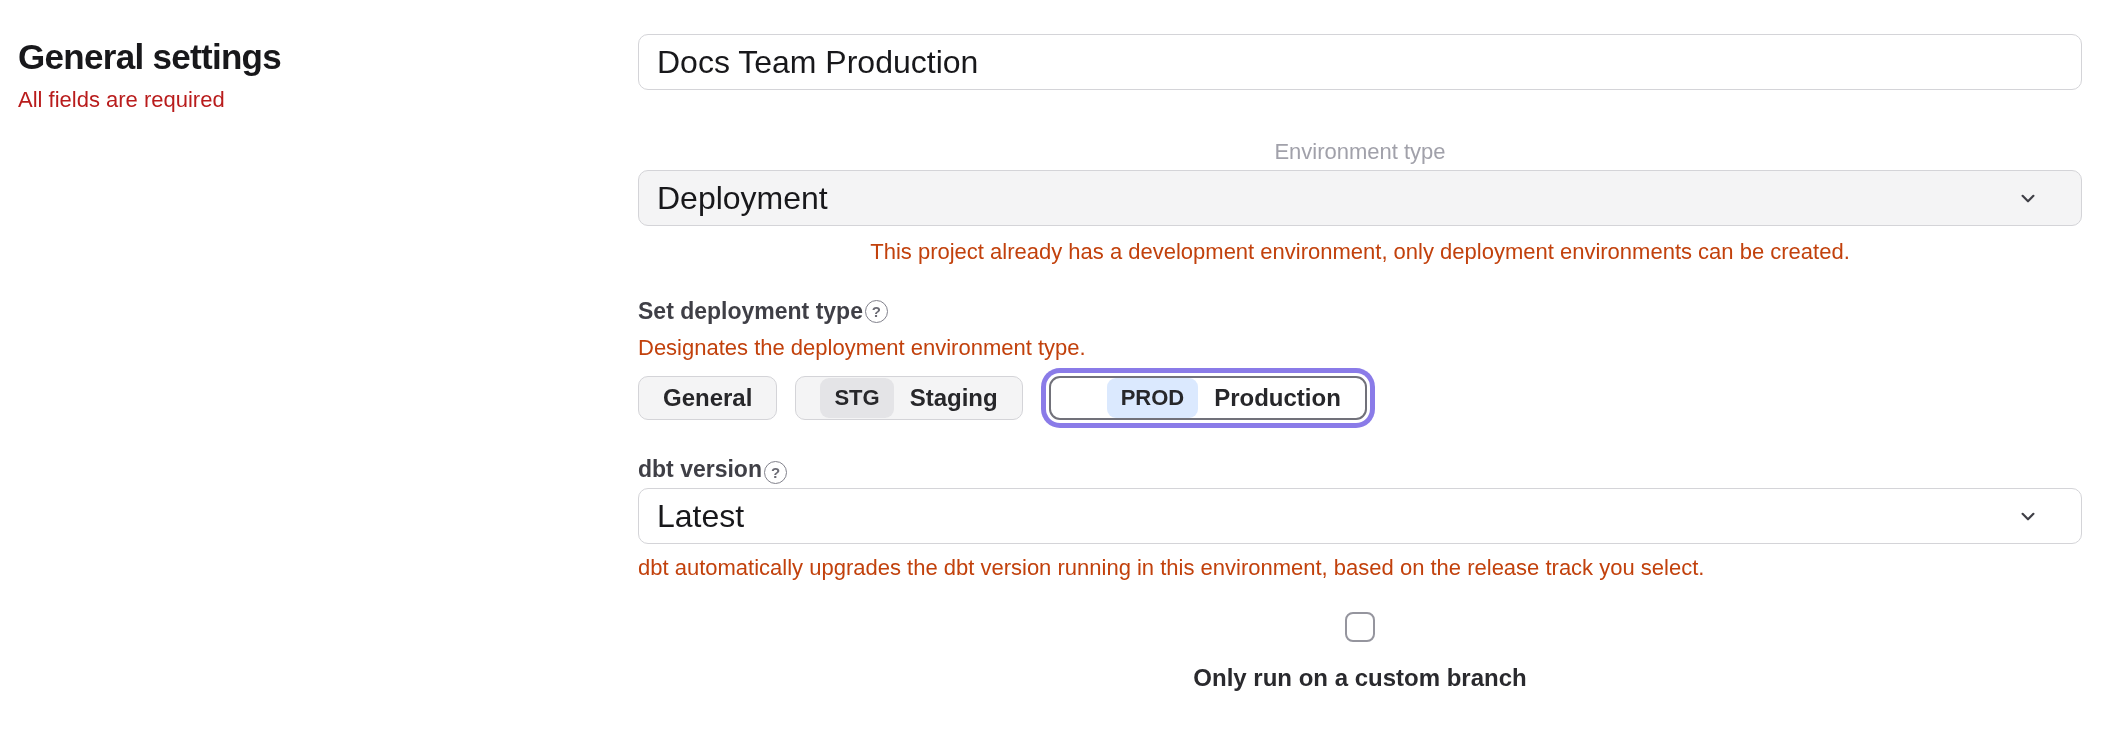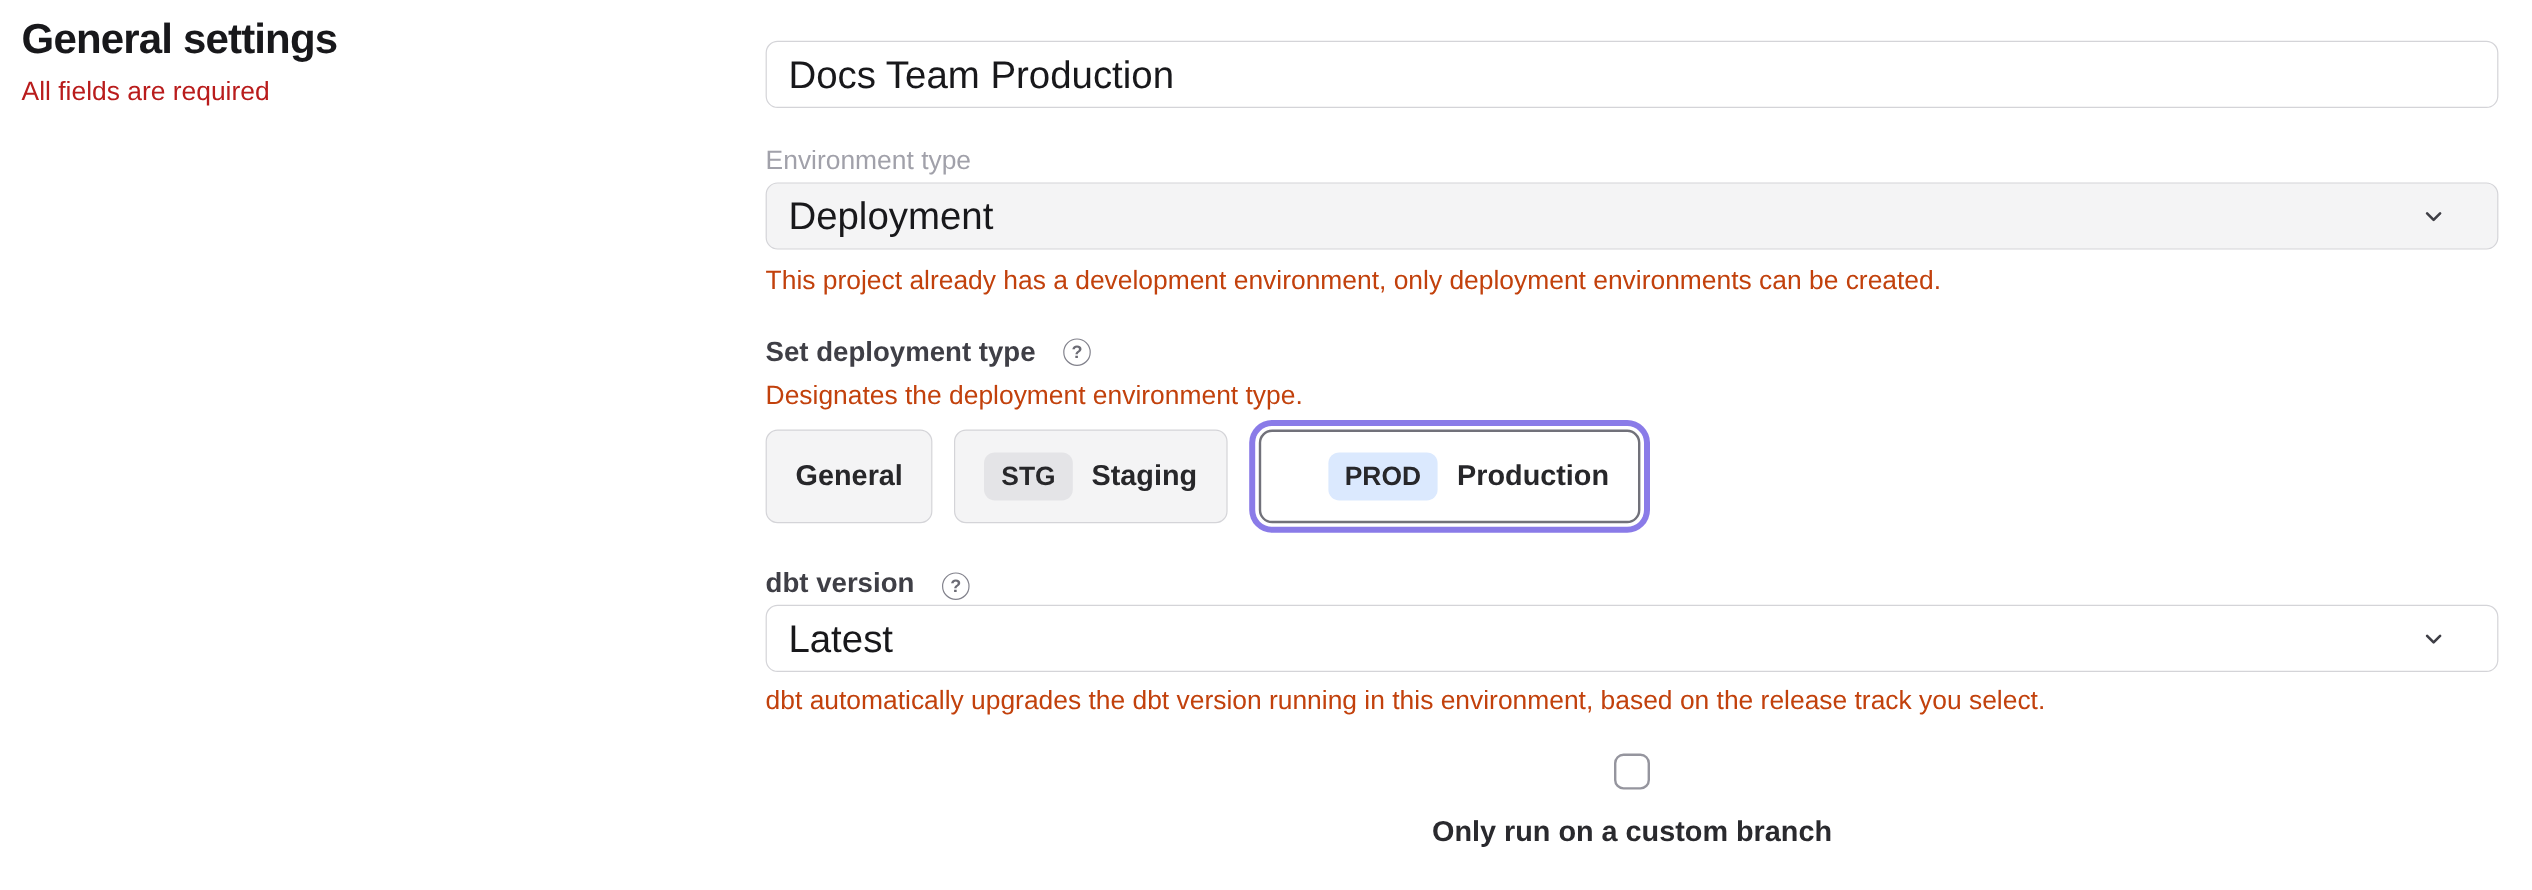--- a/index.html
+++ b/index.html
@@ -1,20 +1,20 @@
 <!DOCTYPE html>
 <html><head>
 <meta charset="utf-8">
 <style>
   * { margin:0; padding:0; box-sizing:border-box; }
   html,body { width:2110px; height:742px; background:#ffffff; overflow:hidden;
     font-family:"Liberation Sans", sans-serif; color:#1f1f24; }
 
   
-  .left-col { position:absolute; left:18px; top:12px; width:560px; }
+  .left-col { position:absolute; left:18px; top:36px; width:560px; }
   .page-title { font-size:35px; font-weight:700; letter-spacing:-0.7px; color:#18181b; line-height:42px; }
   .page-subtitle { margin-top:8px; font-size:22px; color:#b91c1c; line-height:28px; }
 
   
   .form-col { position:absolute; left:638px; top:30px; width:1444px; }
 
   .field-label { display:block; font-size:22px; font-weight:500; color:#3f3f46; line-height:28px; }
   .field-label.disabled { color:#a1a1aa; }
 
   .text-input, .select-box {
@@ -24,31 +24,31 @@
     font-size:32px; color:#18181b; padding:0 26px 0 18px;
     display:flex; align-items:center; outline:none;
   }
   .select-box { justify-content:space-between; cursor:pointer; }
   .select-box.disabled { background:#f4f4f5; }
   .chevron { width:26px; height:26px; flex:0 0 auto; margin-right:14px; }
 
   .help-text { font-size:22px; color:#c2410c; line-height:28px; }
   .mt12 { margin-top:12px; }
 
-  .section-row { margin-top:30px; display:flex; align-items:center; gap:23px; }
+  .section-row { margin-top:30px; display:flex; align-items:center; gap:2px; }
   .section-label { font-size:23px; font-weight:700; color:#3f3f46; line-height:30px; }
   .help-icon {
     width:23px; height:23px; border:1.6px solid #82828c; border-radius:50%;
     display:inline-flex; align-items:center; justify-content:center;
     font-size:15px; font-weight:700; color:#6b6b74; cursor:pointer;
   }
 
   .btn-row { margin-top:14px; display:flex; align-items:center; gap:18px; }
   .type-btn {
-    height:78px; padding:0 24px; display:flex; align-items:center; gap:16px;
+    height:44px; padding:0 24px; display:flex; align-items:center; gap:16px;
     background:#f4f4f5; border:1.5px solid #d4d4d8; border-radius:10px;
     font-family:"Liberation Sans", sans-serif;
     font-size:24px; font-weight:600; color:#27272a; cursor:pointer;
   }
   .type-btn.selected {
     background:#ffffff; border:2px solid #71717a; border-radius:11px;
     box-shadow: 0 0 0 3px #ffffff, 0 0 0 8px #8a7be8;
     margin-left:8px; margin-right:8px;
   }
   .badge {
@@ -58,21 +58,21 @@
   .badge.stg  { background:#e4e4e7; }
   .badge.prod { background:#dbe9fe;margin-left:32px; }
 
   .checkbox-row { margin-top:30px; display:flex; align-items:center; gap:20px;flex-direction:column; }
   .checkbox {
     width:30px; height:30px; border:2px solid #95959e; border-radius:8px;
     background:#ffffff; cursor:pointer; flex:0 0 auto;
   }
   .checkbox-label { font-size:24px; font-weight:600; color:#2a2a2e; line-height:32px; }
 
-  .grp-envtype { margin-top:30px; }
+  .grp-envtype { margin-top:48px;text-align:center; }
   .grp-dbt { margin-top:34px; }
 </style>
 </head>
 <body>
 
 <div class="left-col">
   <div class="page-title">General settings</div>
   <div class="page-subtitle">All fields are required</div>
 </div>
 

